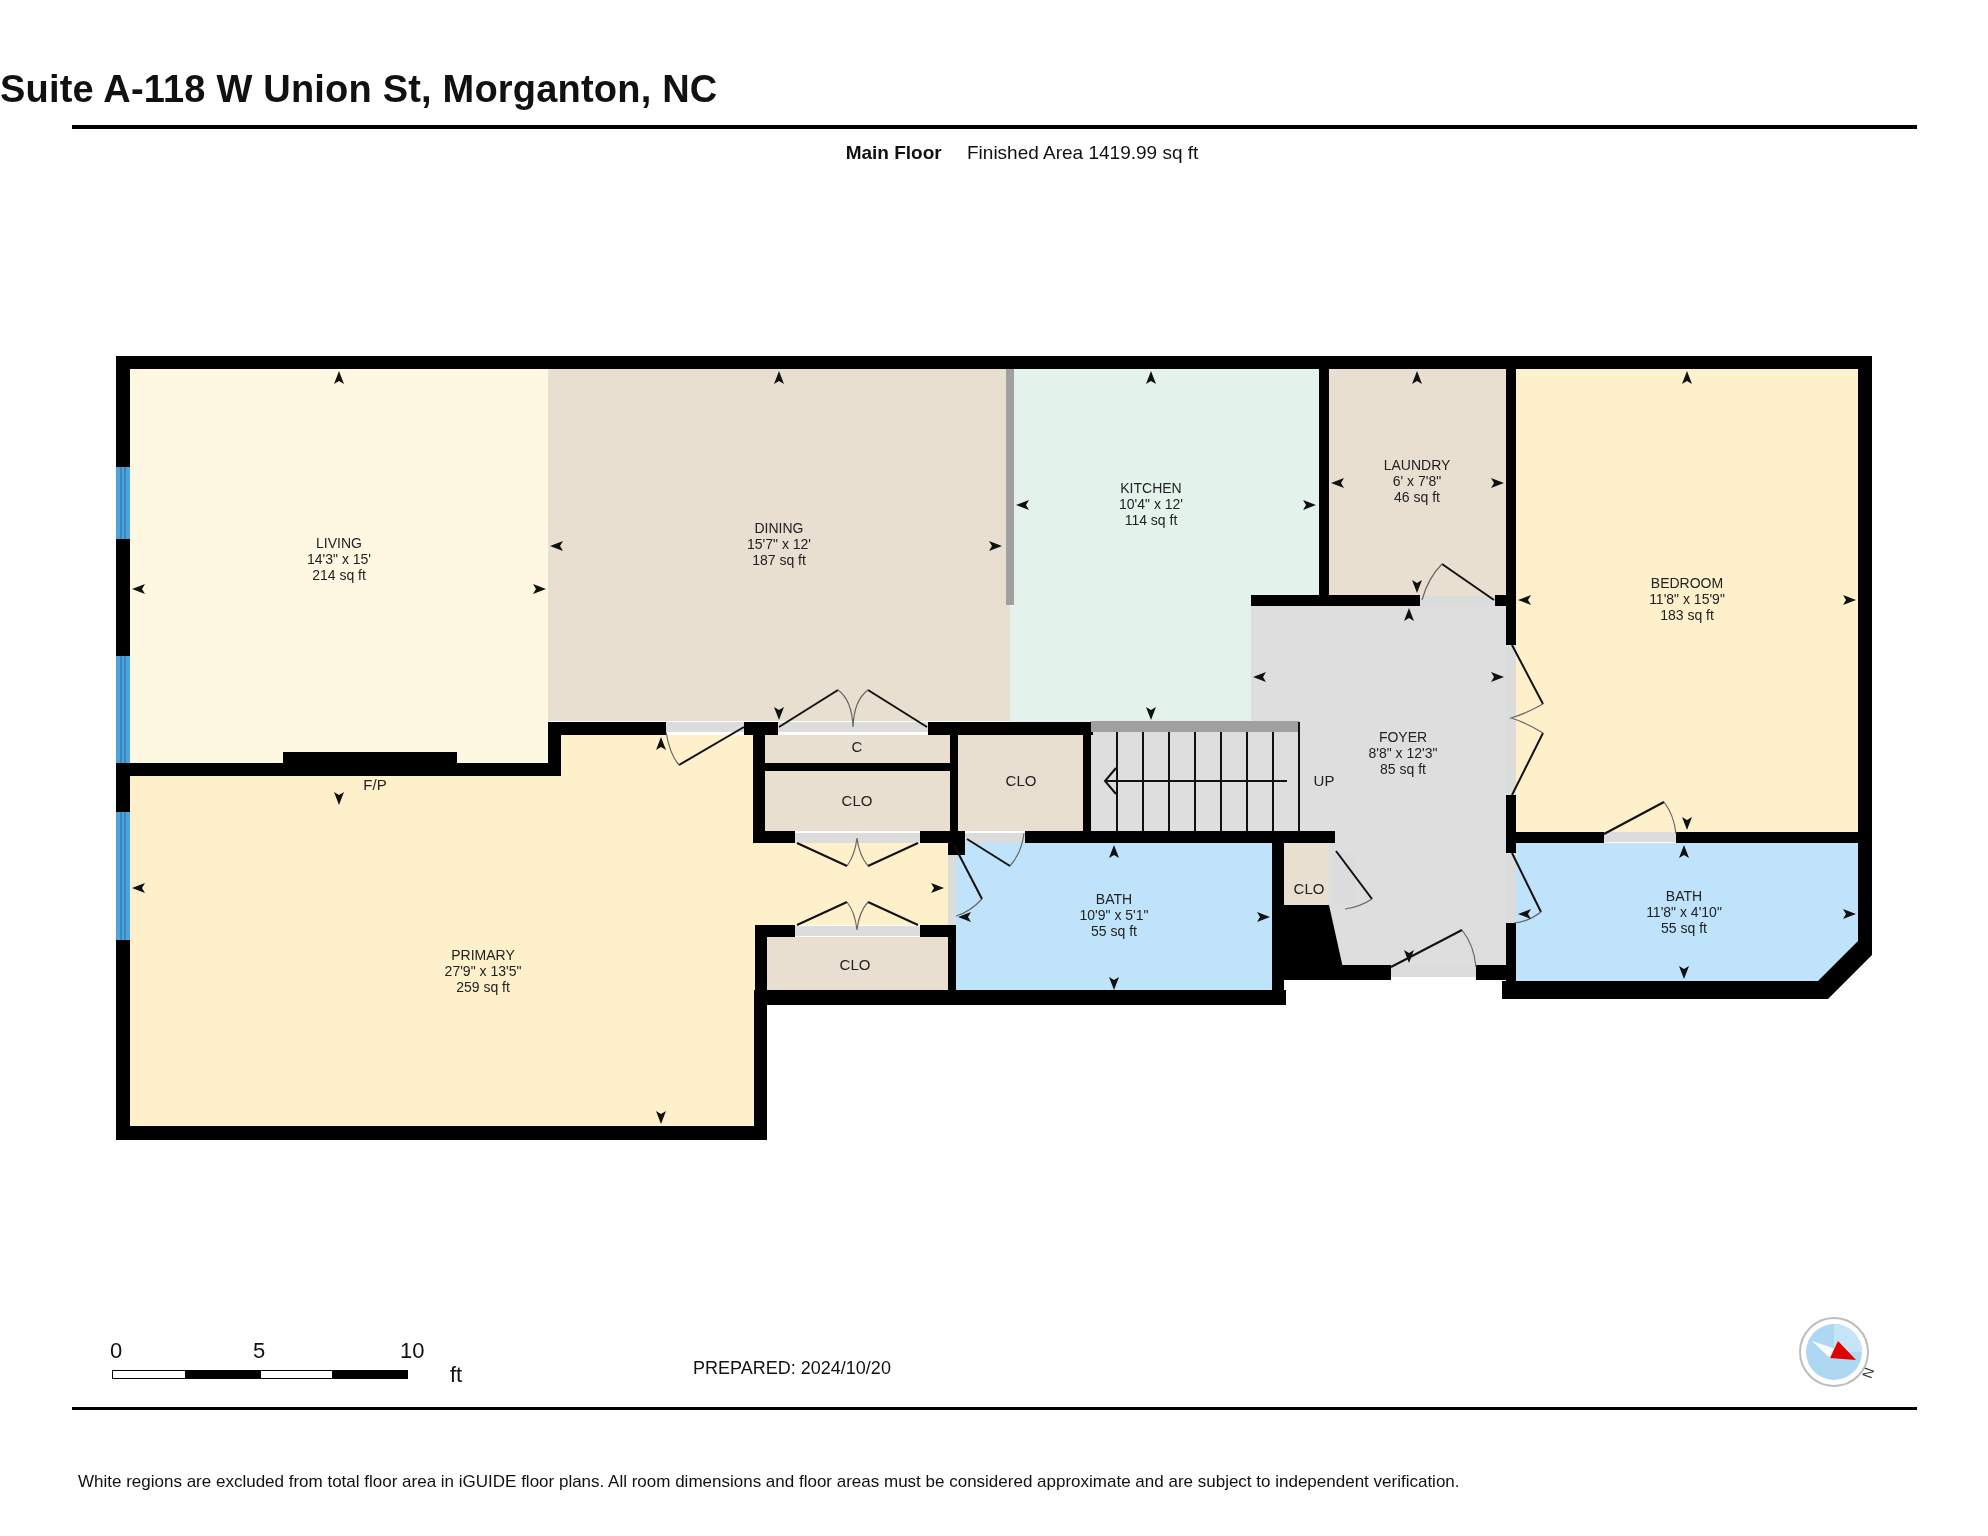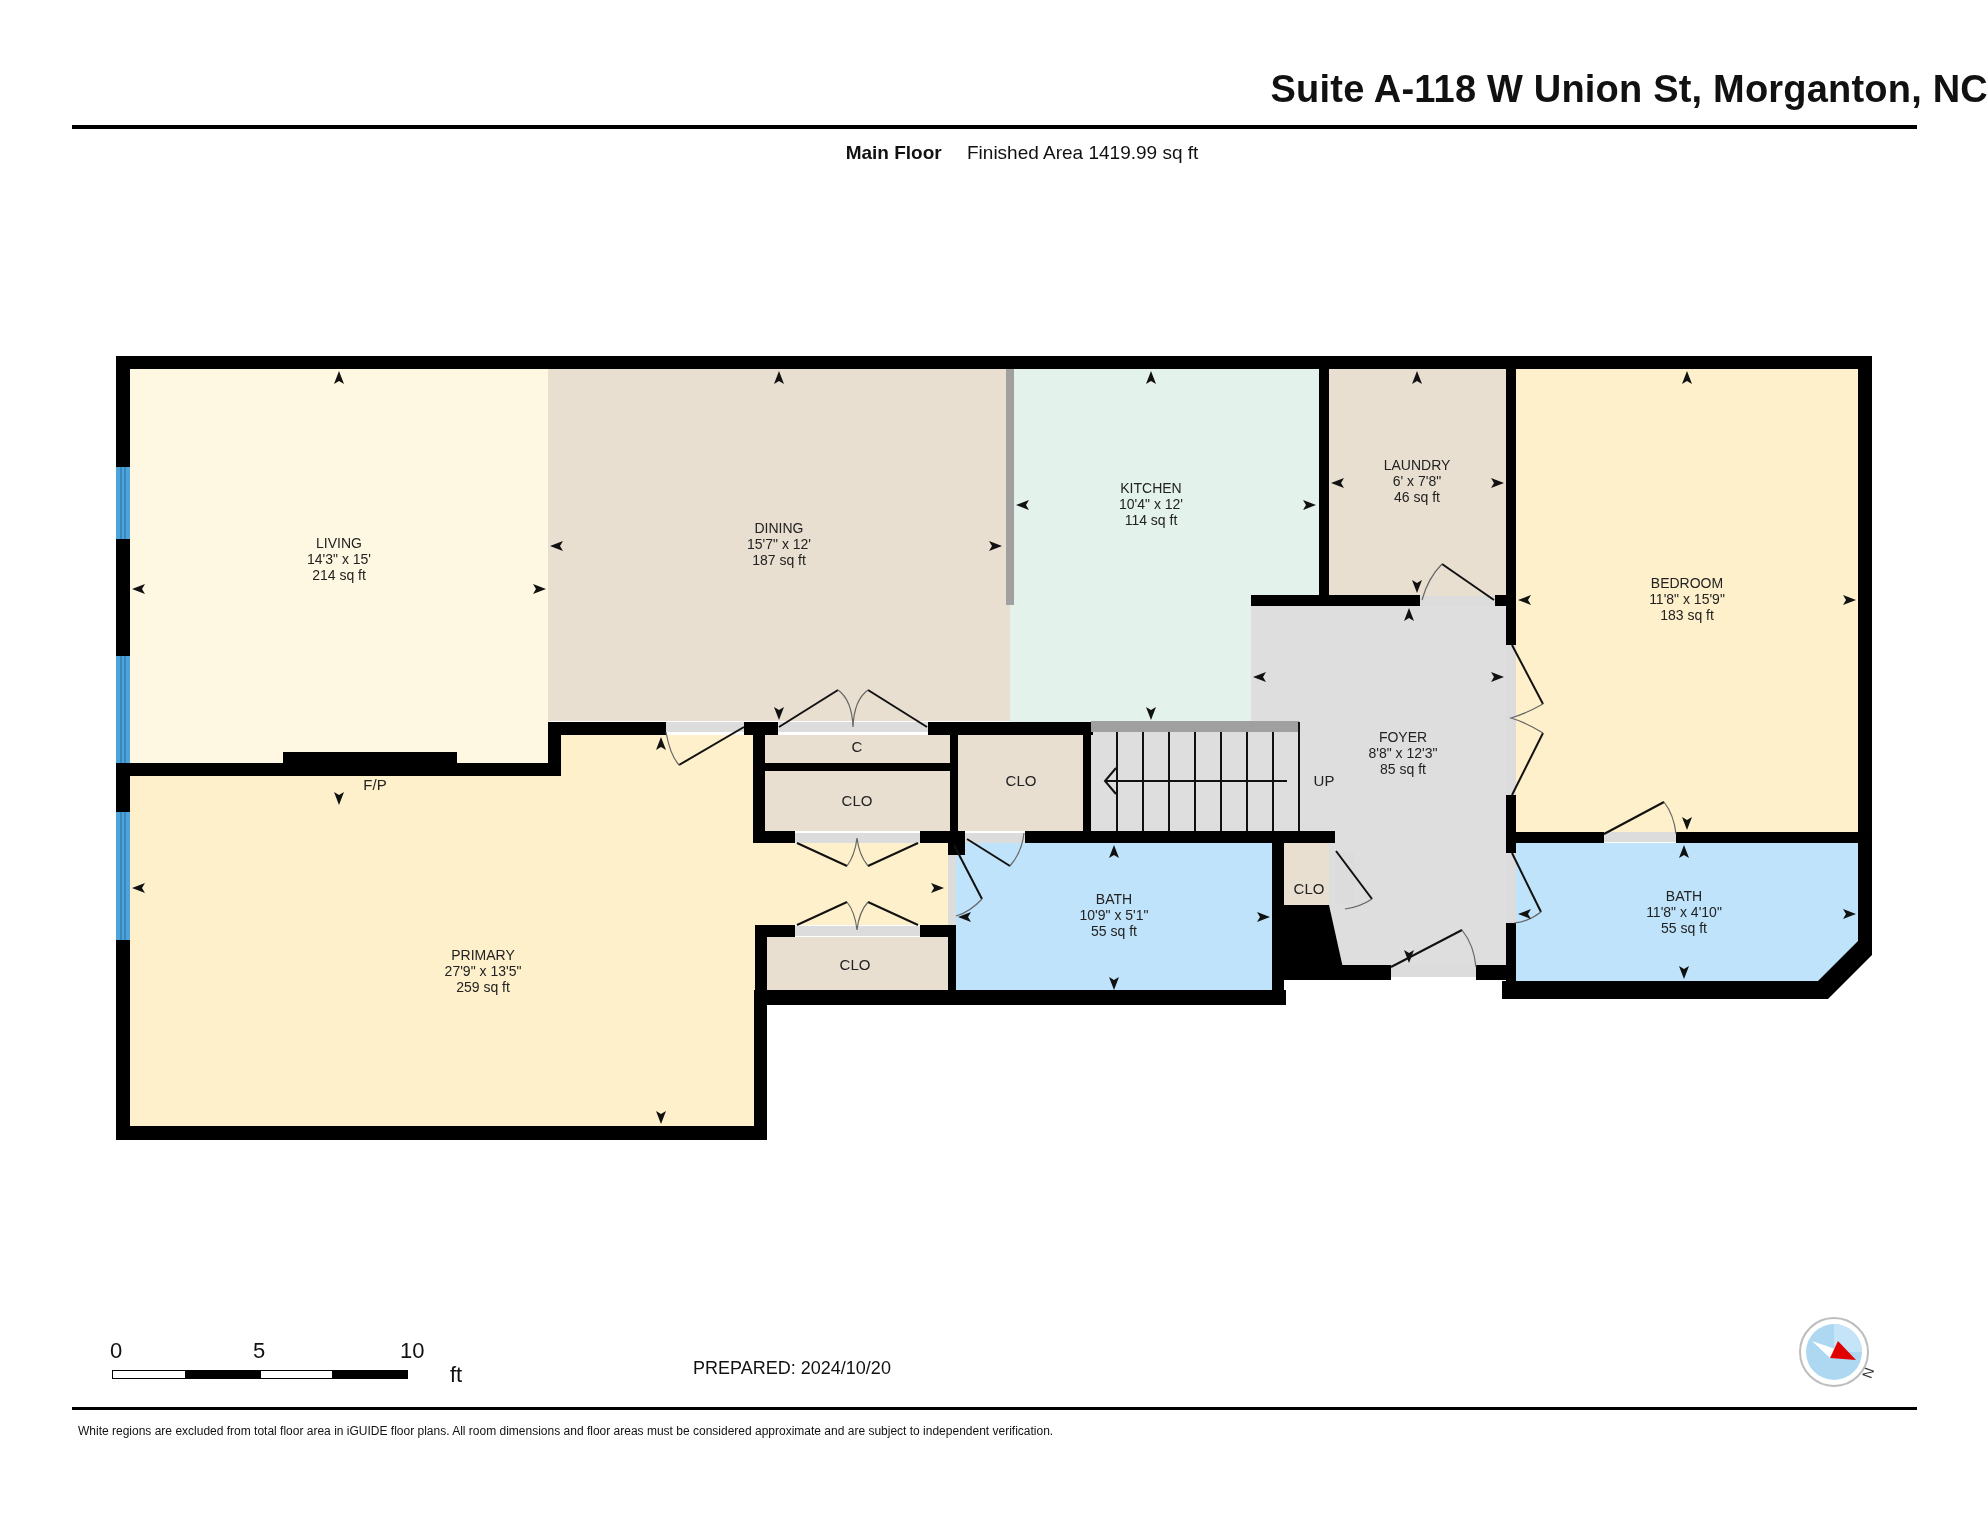--- a/index.html
+++ b/index.html
@@ -1,32 +1,32 @@
 <!DOCTYPE html>
 <html><head>
 <meta charset="utf-8">
 <style>
   html, body { margin: 0; padding: 0; background: #ffffff; }
   body { width: 1988px; height: 1536px; position: relative; overflow: hidden;
          font-family: "Liberation Sans", "DejaVu Sans", sans-serif; color: #111; }
-  .title { position: absolute; left: 0; width: 1988px; top: 68px; text-align: right;
+  .title { position: absolute; left: 0; width: 1988px; top: 68px; text-align: left;
            font-size: 38px; font-weight: bold; letter-spacing: 0.2px; }
   .rule { position: absolute; left: 72px; width: 1845px; height: 4px; background: #000; }
   .subtitle { position: absolute; left: 0; width: 1988px; top: 142px; text-align: center; font-size: 19px; padding-left: 28px; }
   .subtitle .floor { font-weight: bold; margin-right: 20px; }
   svg.plan { position: absolute; left: 0; top: 0; }
   .room-label { font-family: "Liberation Sans", sans-serif; font-size: 14px; fill: #222; text-anchor: middle; }
   .small-label { font-family: "Liberation Sans", sans-serif; font-size: 15px; fill: #222; text-anchor: middle; }
   .scale { position: absolute; left: 110px; top: 1338px; }
   .scale-num { position: absolute; font-size: 22px; top: 0; }
   .scale-bar { position: absolute; top: 32px; height: 9px; border: 1px solid #000; box-sizing: border-box; }
   .scale-unit { position: absolute; font-size: 22px; top: 24px; margin-left: 28px; }
   .prepared { position: absolute; left: 0; width: 1584px; top: 1358px; text-align: center; font-size: 18px; }
   .compass { position: absolute; left: 1798px; top: 1316px; }
-  .disclaimer { position: absolute; left: 78px; top: 1424px; font-size: 12px; }
+  .disclaimer { position: absolute; left: 78px; top: 1472px; font-size: 17px; }
 </style>
 </head>
 <body>
 
 <div class="title">Suite A-118 W Union St, Morganton, NC</div>
 <div class="rule" style="top:125px"></div>
 <div class="subtitle">
   <span class="floor">Main Floor</span>
   <span>Finished Area 1419.99 sq ft</span>
 </div>

